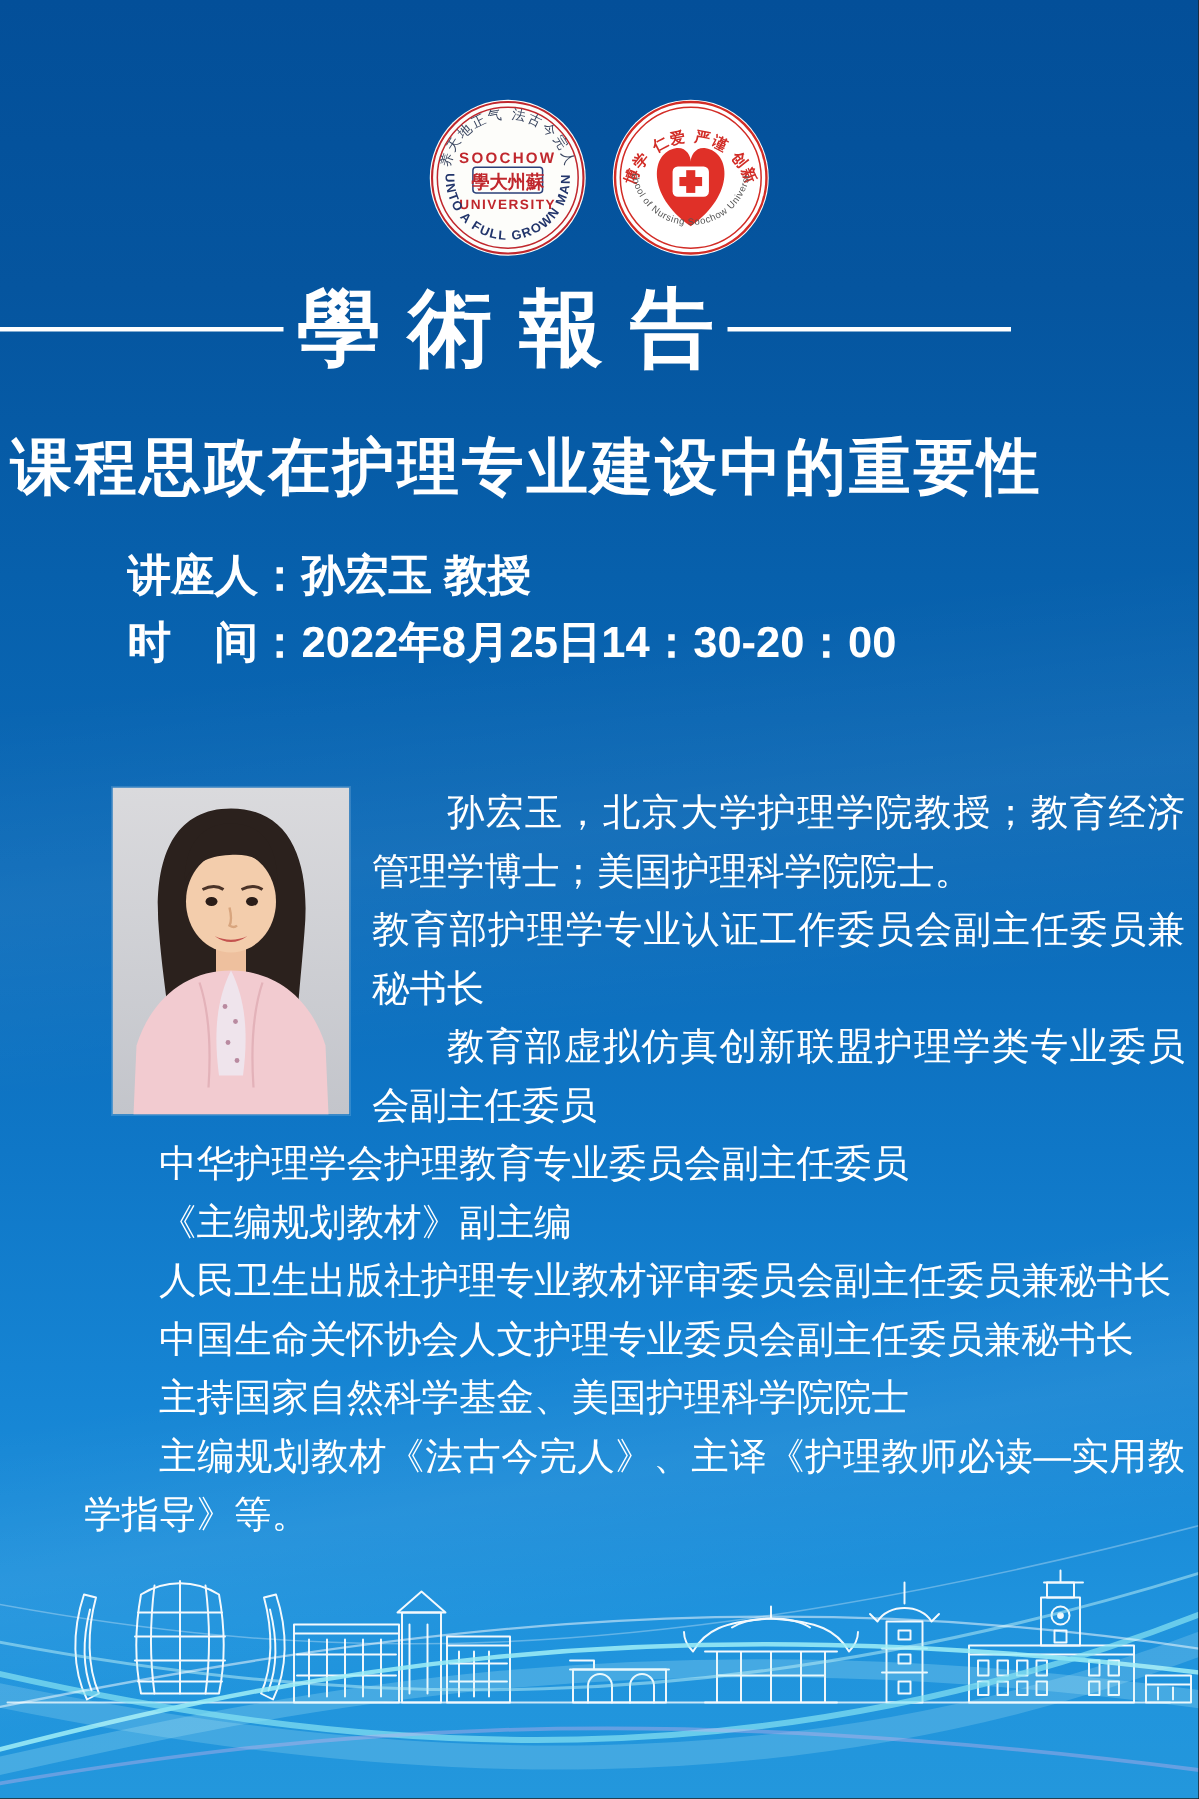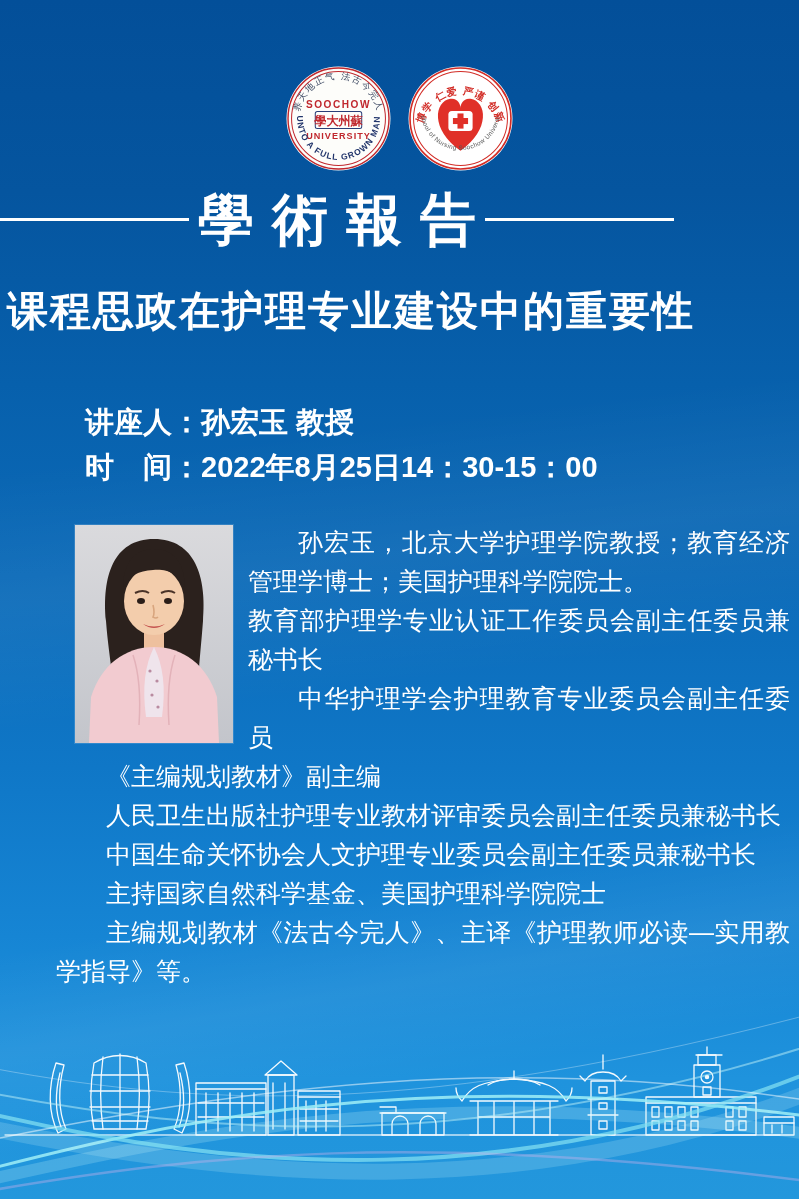--- a/index.html
+++ b/index.html
@@ -16,21 +16,21 @@
     background:linear-gradient(180deg,rgba(255,255,255,0) 0%,rgba(255,255,255,.06) 50%,rgba(255,255,255,0) 100%);}
   .logos{position:absolute;top:66px;left:0;width:799px;display:flex;justify-content:center;gap:17px;}
   .logo{width:105px;height:105px;}
   .banner{position:absolute;top:191px;left:0;width:674px;display:flex;align-items:center;justify-content:center;gap:9px;}
   .banner .rule{width:193px;height:3px;background:#fff;}
   .banner .banner-title{
     font-family:"DejaVu Serif","Liberation Serif",serif;font-size:56px;font-weight:600;
     letter-spacing:18px;margin-right:-18px;white-space:nowrap;line-height:1;}
   .main-title{position:absolute;top:284px;left:0;width:702px;text-align:center;
     font-family:"DejaVu Serif","Liberation Serif",serif;font-size:41px;font-weight:800;letter-spacing:2px;}
-  .info{position:absolute;top:362px;left:85px;font-size:29px;font-weight:700;line-height:45px;margin-top:38px;}
+  .info{position:absolute;top:362px;left:85px;font-size:29px;font-weight:700;line-height:45px;}
   .info .row{white-space:nowrap;}
   .bio{position:absolute;top:523px;left:56px;width:734px;font-size:25px;line-height:39px;text-align:justify;}
   .bio p{margin:0;}
   .bio p.indent{text-indent:2em;}
   .portrait{float:left;width:158px;height:218px;margin:2px 15px 8px 19px;
     box-shadow:0 0 0 1px rgba(255,255,255,.15);}
   .skyline{position:absolute;top:1017px;left:0;width:799px;height:150px;pointer-events:none;}
   .swooshes{position:absolute;bottom:0;left:0;width:799px;height:230px;pointer-events:none;}
 </style>
 </head>
@@ -86,21 +86,21 @@
   <div class="banner">
     <div class="rule"></div>
     <div class="banner-title">學術報告</div>
     <div class="rule"></div>
   </div>
 
   <div class="main-title">课程思政在护理专业建设中的重要性</div>
 
   <div class="info">
     <div class="row"><span>讲座人：</span><span>孙宏玉 教授</span></div>
-    <div class="row"><span>时　间：</span><span>2022年8月25日14：30-15：00</span></div>
+    <div class="row"><span>时　间：</span><span>2022年8月25日14：30-20：00</span></div>
   </div>
 
   <div class="bio">
     <svg class="portrait" viewBox="0 0 158 218">
       <defs>
         <linearGradient id="pg" x1="0" y1="0" x2="0" y2="1">
           <stop offset="0" stop-color="#dadadd"></stop>
             <stop offset="1" stop-color="#c3c5cb"></stop>
         </linearGradient>
       </defs>
@@ -119,20 +119,21 @@
       <path d="M79,122 C70,140 67,162 71,192 L87,192 C91,162 88,140 79,122 Z" fill="#efe4ec"></path>
       <circle cx="75" cy="146" r="1.6" fill="#b98aa0"></circle>
         <circle cx="82" cy="156" r="1.6" fill="#b98aa0"></circle>
       <circle cx="77" cy="170" r="1.6" fill="#b98aa0"></circle>
         <circle cx="83" cy="182" r="1.6" fill="#b98aa0"></circle>
       <path d="M58,130 C64,148 66,170 64,200" stroke="#e3b2b9" stroke-width="1.5" fill="none"></path>
       <path d="M100,130 C94,148 92,170 94,200" stroke="#e3b2b9" stroke-width="1.5" fill="none"></path>
     </svg>
     <p class="indent">孙宏玉，北京大学护理学院教授；教育经济管理学博士；美国护理科学院院士。</p>
     <p>教育部护理学专业认证工作委员会副主任委员兼秘书长</p>
+    <p class="indent">教育部虚拟仿真创新联盟护理学类专业委员会副主任委员</p>
     <p class="indent">中华护理学会护理教育专业委员会副主任委员</p>
     <p class="indent">《主编规划教材》副主编</p>
     <p class="indent">人民卫生出版社护理专业教材评审委员会副主任委员兼秘书长</p>
     <p class="indent">中国生命关怀协会人文护理专业委员会副主任委员兼秘书长</p>
     <p class="indent">主持国家自然科学基金、美国护理科学院院士</p>
     <p class="indent">主编规划教材《法古今完人》、主译《护理教师必读—实用教学指导》等。</p>
   </div>
 
   <svg class="skyline" viewBox="0 0 799 150">
     <g stroke="#ffffff" fill="none" stroke-width="1.3" stroke-linecap="round" stroke-linejoin="round" opacity="0.95">

